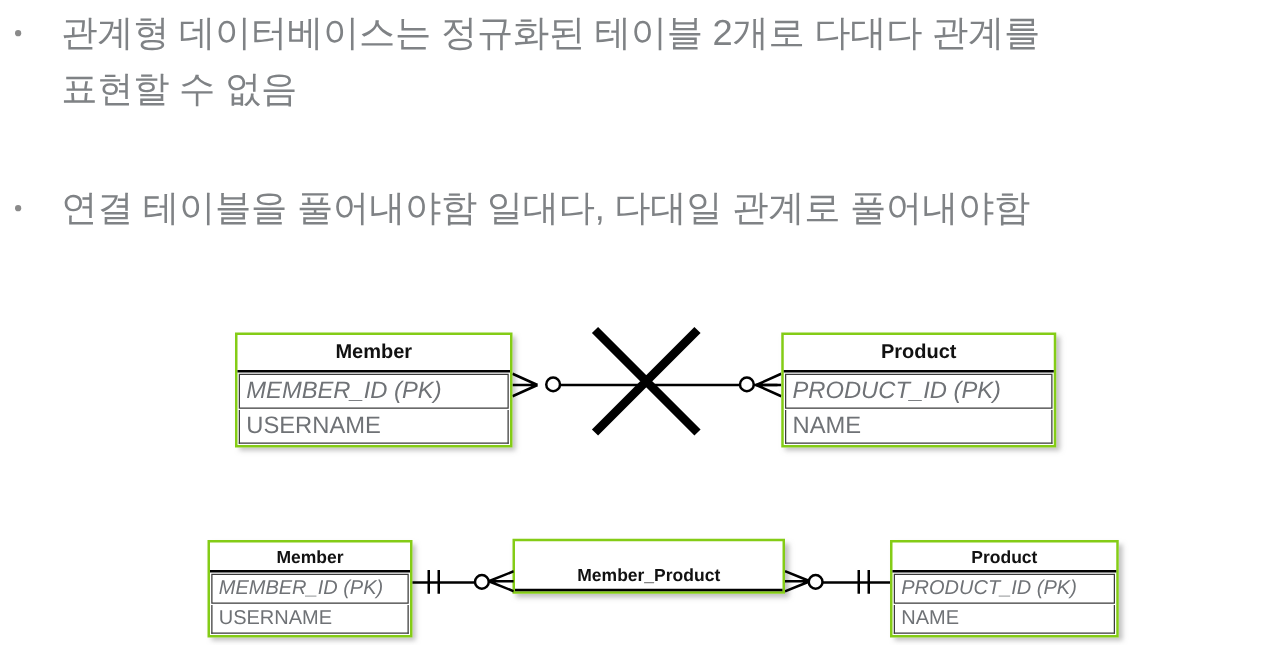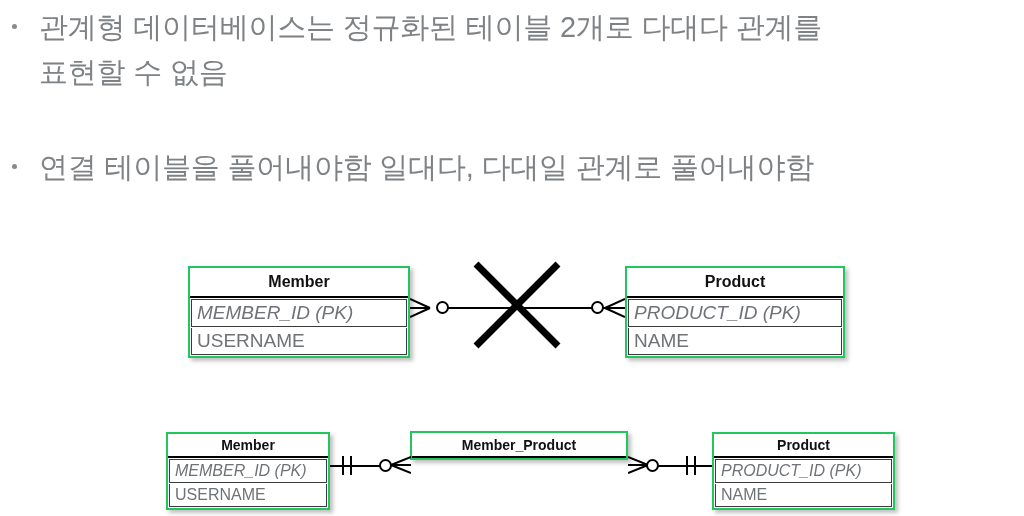--- a/index.html
+++ b/index.html
@@ -13,20 +13,21 @@
     position: relative;
     width: 1024px; height: 516px;
     background: #ffffff;
   }
 
   
   .bullet-row {
     position: absolute;
     display: flex;
     align-items: flex-start;
+    gap: 10px;
   }
   .bullet-dot {
     width: 5px; height: 5px;
     border-radius: 50%;
     background: #8a8a8a;
     flex: 0 0 auto;
     margin-top: 19px;
   }
   .bullet-text {
     color: #7f8285;
@@ -37,21 +38,21 @@
     margin-left: 22px;
   }
 
   #bullet-1 { left: 12px; top: 5px; width: 1010px; }
   #bullet-2 { left: 12px; top: 145px; width: 1010px; }
 
   
   .er-table {
     position: absolute;
     background: #ffffff;
-    border: 2px solid #22c55e;
+    border: 2px solid #84cc16;
     box-shadow: 3px 3px 4px rgba(140,140,140,0.55);
   }
   .er-title {
     text-align: center;
     font-weight: bold;
     color: #111111;
     font-size: 16px;
     line-height: 1;
     padding: 6px 4px 6px 4px;
     border-bottom: 2px solid #000000;
@@ -163,21 +164,21 @@
 
     <div class="er-table" style="left:166px; top:432px; width:164px;">
       <div class="er-title" style="font-size:14px; padding:4px 4px 4px 4px;">Member</div>
       <div class="er-body">
         <div class="er-cell first" style="font-size:16px; line-height:19px;">MEMBER_ID (PK)</div>
         <div class="er-cell" style="font-size:16px; line-height:19px;">USERNAME</div>
       </div>
     </div>
 
     <div class="er-table" style="left:410px; top:431px; width:218px;">
-      <div class="er-title" style="font-size:14px; padding:5px 4px 4px 4px;">Member_Product</div>
+      <div class="er-title" style="font-size:14px; padding:20px 4px 4px 4px;">Member_Product</div>
     </div>
 
     <div class="er-table" style="left:712px; top:432px; width:183px;">
       <div class="er-title" style="font-size:14px; padding:4px 4px 4px 4px;">Product</div>
       <div class="er-body">
         <div class="er-cell first" style="font-size:16px; line-height:19px;">PRODUCT_ID (PK)</div>
         <div class="er-cell" style="font-size:16px; line-height:19px;">NAME</div>
       </div>
     </div>
 

